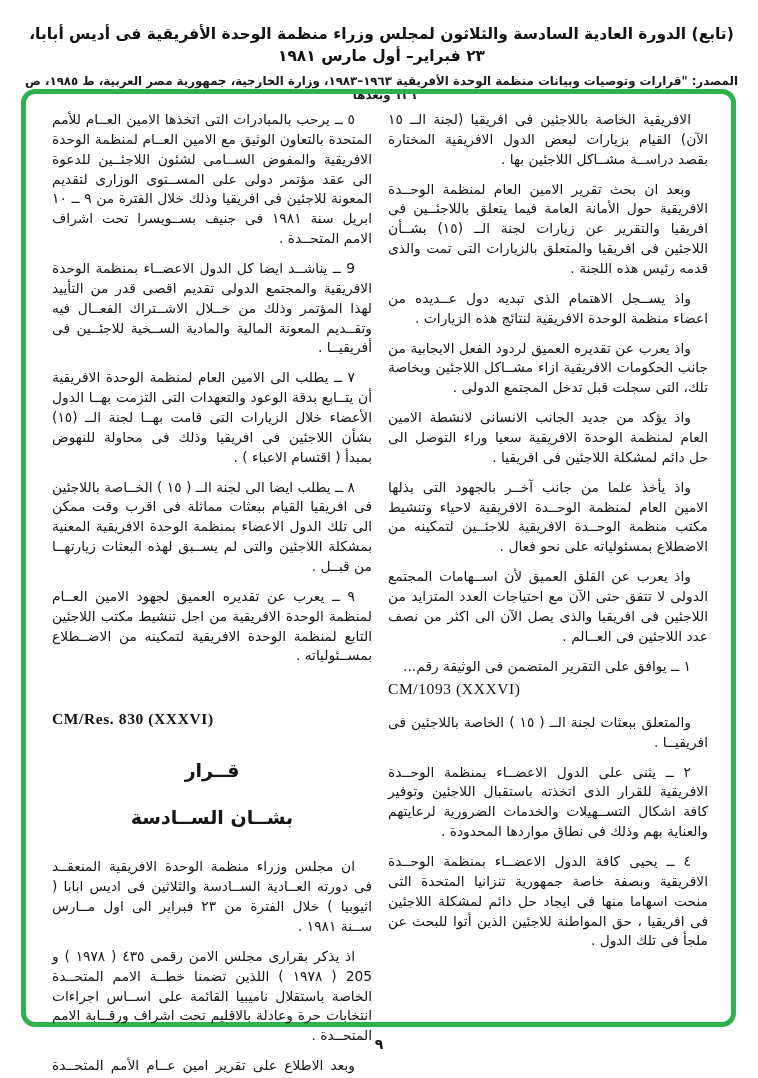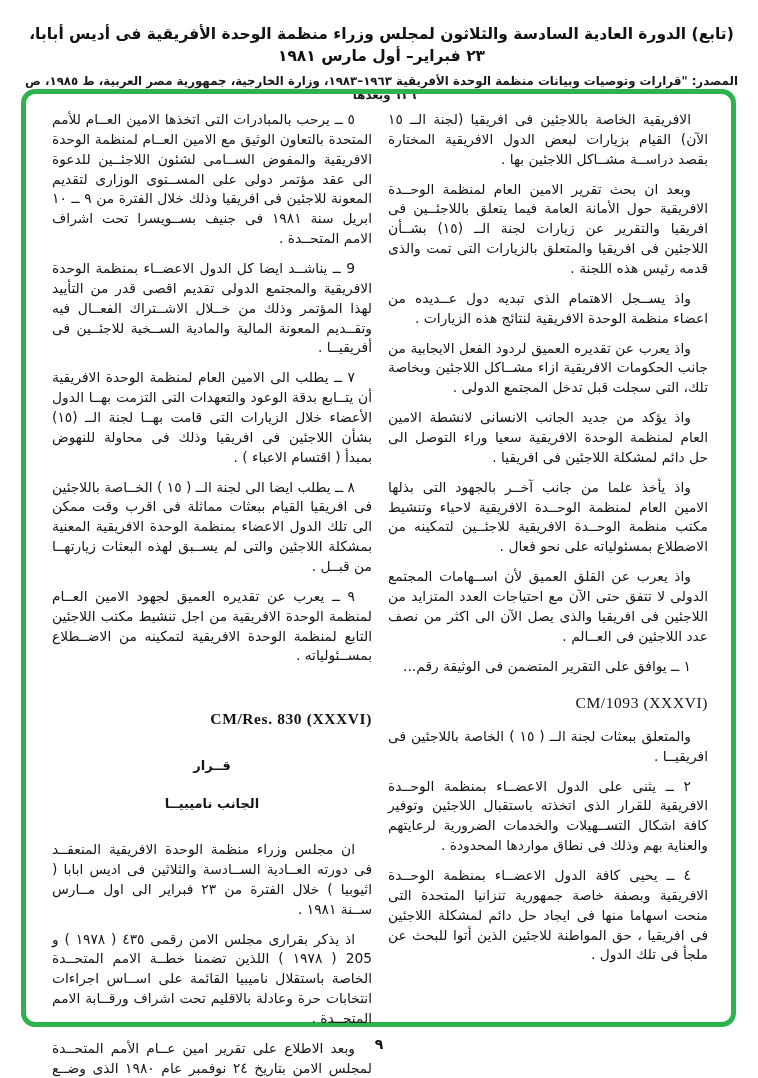--- a/index.html
+++ b/index.html
@@ -23,27 +23,27 @@
     direction:rtl;display:flex;gap:16px;
   }
   .col{
     width:320px;flex:0 0 320px;
     font-size:13.8px;line-height:1.44;text-align:justify;
     color:#161616;
   }
   .para{margin:0 0 10px 0;text-indent:17px;}
   .para b{font-weight:normal;}
   .code-line{
-    direction:ltr;text-align:right;text-indent:0;margin:16px 0 12px 0;
+    direction:ltr;text-align:left;text-indent:0;margin:2px 0 12px 0;
     font-family:"Liberation Serif","DejaVu Serif",serif;
     font-size:15.5px;letter-spacing:0.6px;color:#111;
   }
   .res-code{margin-top:42px;margin-bottom:26px;font-weight:bold;}
   .heading{
-    text-align:center;font-weight:bold;font-size:13px;
+    text-align:center;font-weight:bold;font-size:19px;
     margin:0 0 20px 0;text-indent:0;letter-spacing:1px;
   }
   .heading-sub{margin-bottom:26px;}
   .page-number{
     position:absolute;top:1036px;left:0;width:758px;
     text-align:center;font-size:14px;font-weight:bold;color:#111;
   }
 </style>
 </head>
 <body>
@@ -75,21 +75,21 @@
   <div class="col">
     <p class="para"><span>٥ ــ يرحب بالمبادرات التى اتخذها الامين العــام للأمم المتحدة بالتعاون الوثيق مع الامين العــام لمنظمة الوحدة الافريقية والمفوض الســامى لشئون اللاجئــين للدعوة الى عقد مؤتمر دولى على المســتوى الوزارى لتقديم المعونة للاجئين فى افريقيا وذلك خلال الفترة من ٩ ــ ١٠ ابريل سنة ١٩٨١ فى جنيف بســويسرا تحت اشراف الامم المتحــدة .</span></p>
     <p class="para"><span>9 ــ يناشــد ايضا كل الدول الاعضــاء بمنظمة الوحدة الافريقية والمجتمع الدولى تقديم اقصى قدر من التأييد لهذا المؤتمر وذلك من خــلال الاشــتراك الفعــال فيه وتقــديم المعونة المالية والمادية الســخية للاجئــين فى أفريقيــا .</span></p>
     <p class="para"><span>٧ ــ يطلب الى الامين العام لمنظمة الوحدة الافريقية أن يتــابع بدقة الوعود والتعهدات التى التزمت بهــا الدول الأعضاء خلال الزيارات التى قامت بهــا لجنة الــ (١٥) بشأن اللاجئين فى افريقيا وذلك فى محاولة للنهوض بمبدأ ( اقتسام الاعباء ) .</span></p>
     <p class="para"><span>٨ ــ يطلب ايضا الى لجنة الــ ( ١٥ ) الخــاصة باللاجئين فى افريقيا القيام ببعثات مماثلة فى اقرب وقت ممكن الى تلك الدول الاعضاء بمنظمة الوحدة الافريقية المعنية بمشكلة اللاجئين والتى لم يســبق لهذه البعثات زيارتهــا من قبــل .</span></p>
     <p class="para"><span>٩ ــ يعرب عن تقديره العميق لجهود الامين العــام لمنظمة الوحدة الافريقية من اجل تنشيط مكتب اللاجئين التابع لمنظمة الوحدة الافريقية لتمكينه من الاضــطلاع بمســئولياته .</span></p>
 
     <div class="code-line res-code">CM/Res. 830 (XXXVI)</div>
 
     <div class="heading">قــرار</div>
-    <div class="heading heading-sub">الجانب ناميبيــا</div>
+    <div class="heading heading-sub">بشــان الســادسة</div>
 
     <p class="para"><span>ان مجلس وزراء منظمة الوحدة الافريقية المنعقــد فى دورته العــادية الســادسة والثلاثين فى اديس ابابا ( اثيوبيا ) خلال الفترة من ٢٣ فبراير الى اول مــارس ســنة ١٩٨١ .</span></p>
     <p class="para"><b>اذ يذكر</b><span> بقرارى مجلس الامن رقمى ٤٣٥ ( ١٩٧٨ ) و 205 ( ١٩٧٨ ) اللذين تضمنا خطــة الامم المتحــدة الخاصة باستقلال ناميبيا القائمة على اســاس اجراءات انتخابات حرة وعادلة بالاقليم تحت اشراف ورقــابة الامم المتحــدة .</span></p>
     <p class="para"><b>وبعد الاطلاع</b><span> على تقرير امين عــام الأمم المتحــدة لمجلس الامن بتاريخ ٢٤ نوفمبر عام ١٩٨٠ الذى وضــع تصورا لاستقلال ناميبيا فى عام ١٩٨١ والذى جــرت</span></p>
   </div>
 
 </div>
 
 <div class="page-number">٩</div>
 

